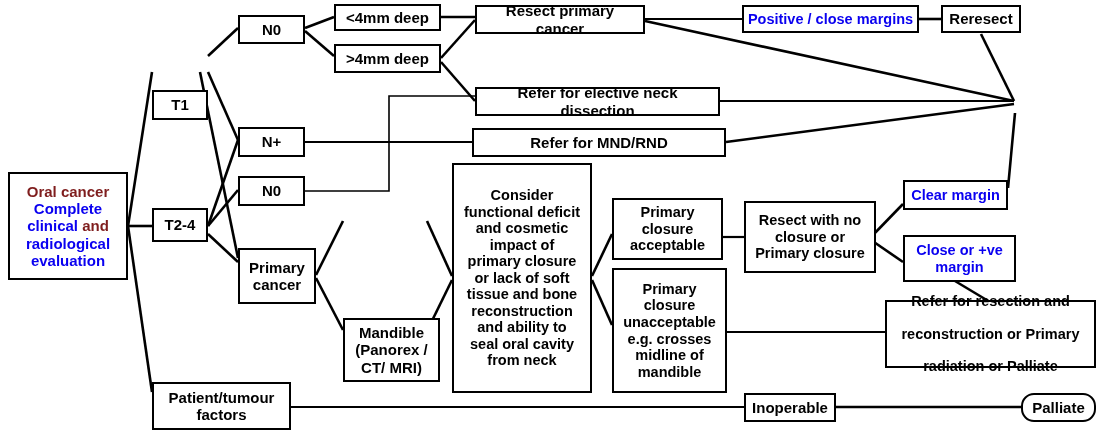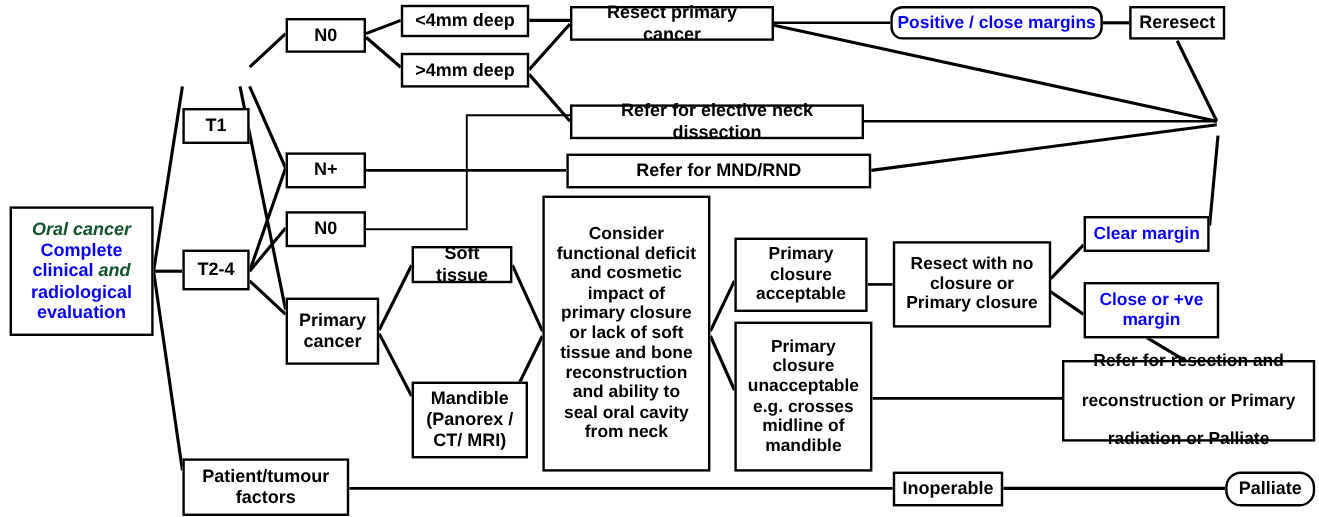--- a/index.html
+++ b/index.html
@@ -33,21 +33,21 @@
     justify-content: center;
     text-align: center;
     font-weight: bold;
     color: #000000;
     line-height: 1.14;
     z-index: 5;
     padding: 1px 3px;
   }
   .node .txt { display: block; width: 100%; }
   .blue { color: #0a00f0; }
-  .k { color: #14532d; font-style: italic; }
+  .k { color: #7f1d1d; }
   .fs14 { font-size: 14.5px; }
   .fs15 { font-size: 15px; }
 </style>
 </head>
 <body>
 
 <div id="canvas">
 
   <svg id="edges" viewBox="0 0 1099 431" xmlns="http://www.w3.org/2000/svg">
     <g stroke="#000000" fill="none" stroke-linecap="butt">
@@ -169,40 +169,37 @@
   </div>
 
   <div class="node fs15" style="left:334px; top:44px; width:107px; height:29px;">
     <span class="txt">&gt;4mm deep</span>
   </div>
 
   <div class="node fs15" style="left:475px; top:5px; width:170px; height:29px;">
     <span class="txt">Resect primary cancer</span>
   </div>
 
-  <div class="node fs14" style="left:742px; top:5px; width:177px; height:28px;border-radius:10px;">
+  <div class="node fs14" style="left:742px; top:5px; width:177px; height:28px;">
     <span class="txt blue">Positive / close margins</span>
   </div>
 
   <div class="node fs15" style="left:941px; top:5px; width:80px; height:28px;">
     <span class="txt">Reresect</span>
   </div>
 
 
   <div class="node fs15" style="left:475px; top:87px; width:245px; height:29px;justify-content:flex-end;">
     <span class="txt">Refer for elective  neck dissection</span>
   </div>
 
   <div class="node fs15" style="left:472px; top:128px; width:254px; height:29px;">
     <span class="txt">Refer for MND/RND</span>
   </div>
 
-  <div class="node fs15" style="left:343px; top:205px; width:84px; height:31px;">
-    <span class="txt">Soft tissue</span>
-  </div>
 
   <div class="node fs15" style="left:343px; top:318px; width:97px; height:64px; flex-direction:column;">
     <span class="txt">Mandible</span>
     <span class="txt">(Panorex /</span>
     <span class="txt">CT/ MRI)</span>
   </div>
 
   <div class="node fs14" style="left:452px; top:163px; width:140px; height:230px; flex-direction:column; justify-content:center;">
     <span class="txt">Consider</span>
     <span class="txt">functional deficit</span>

